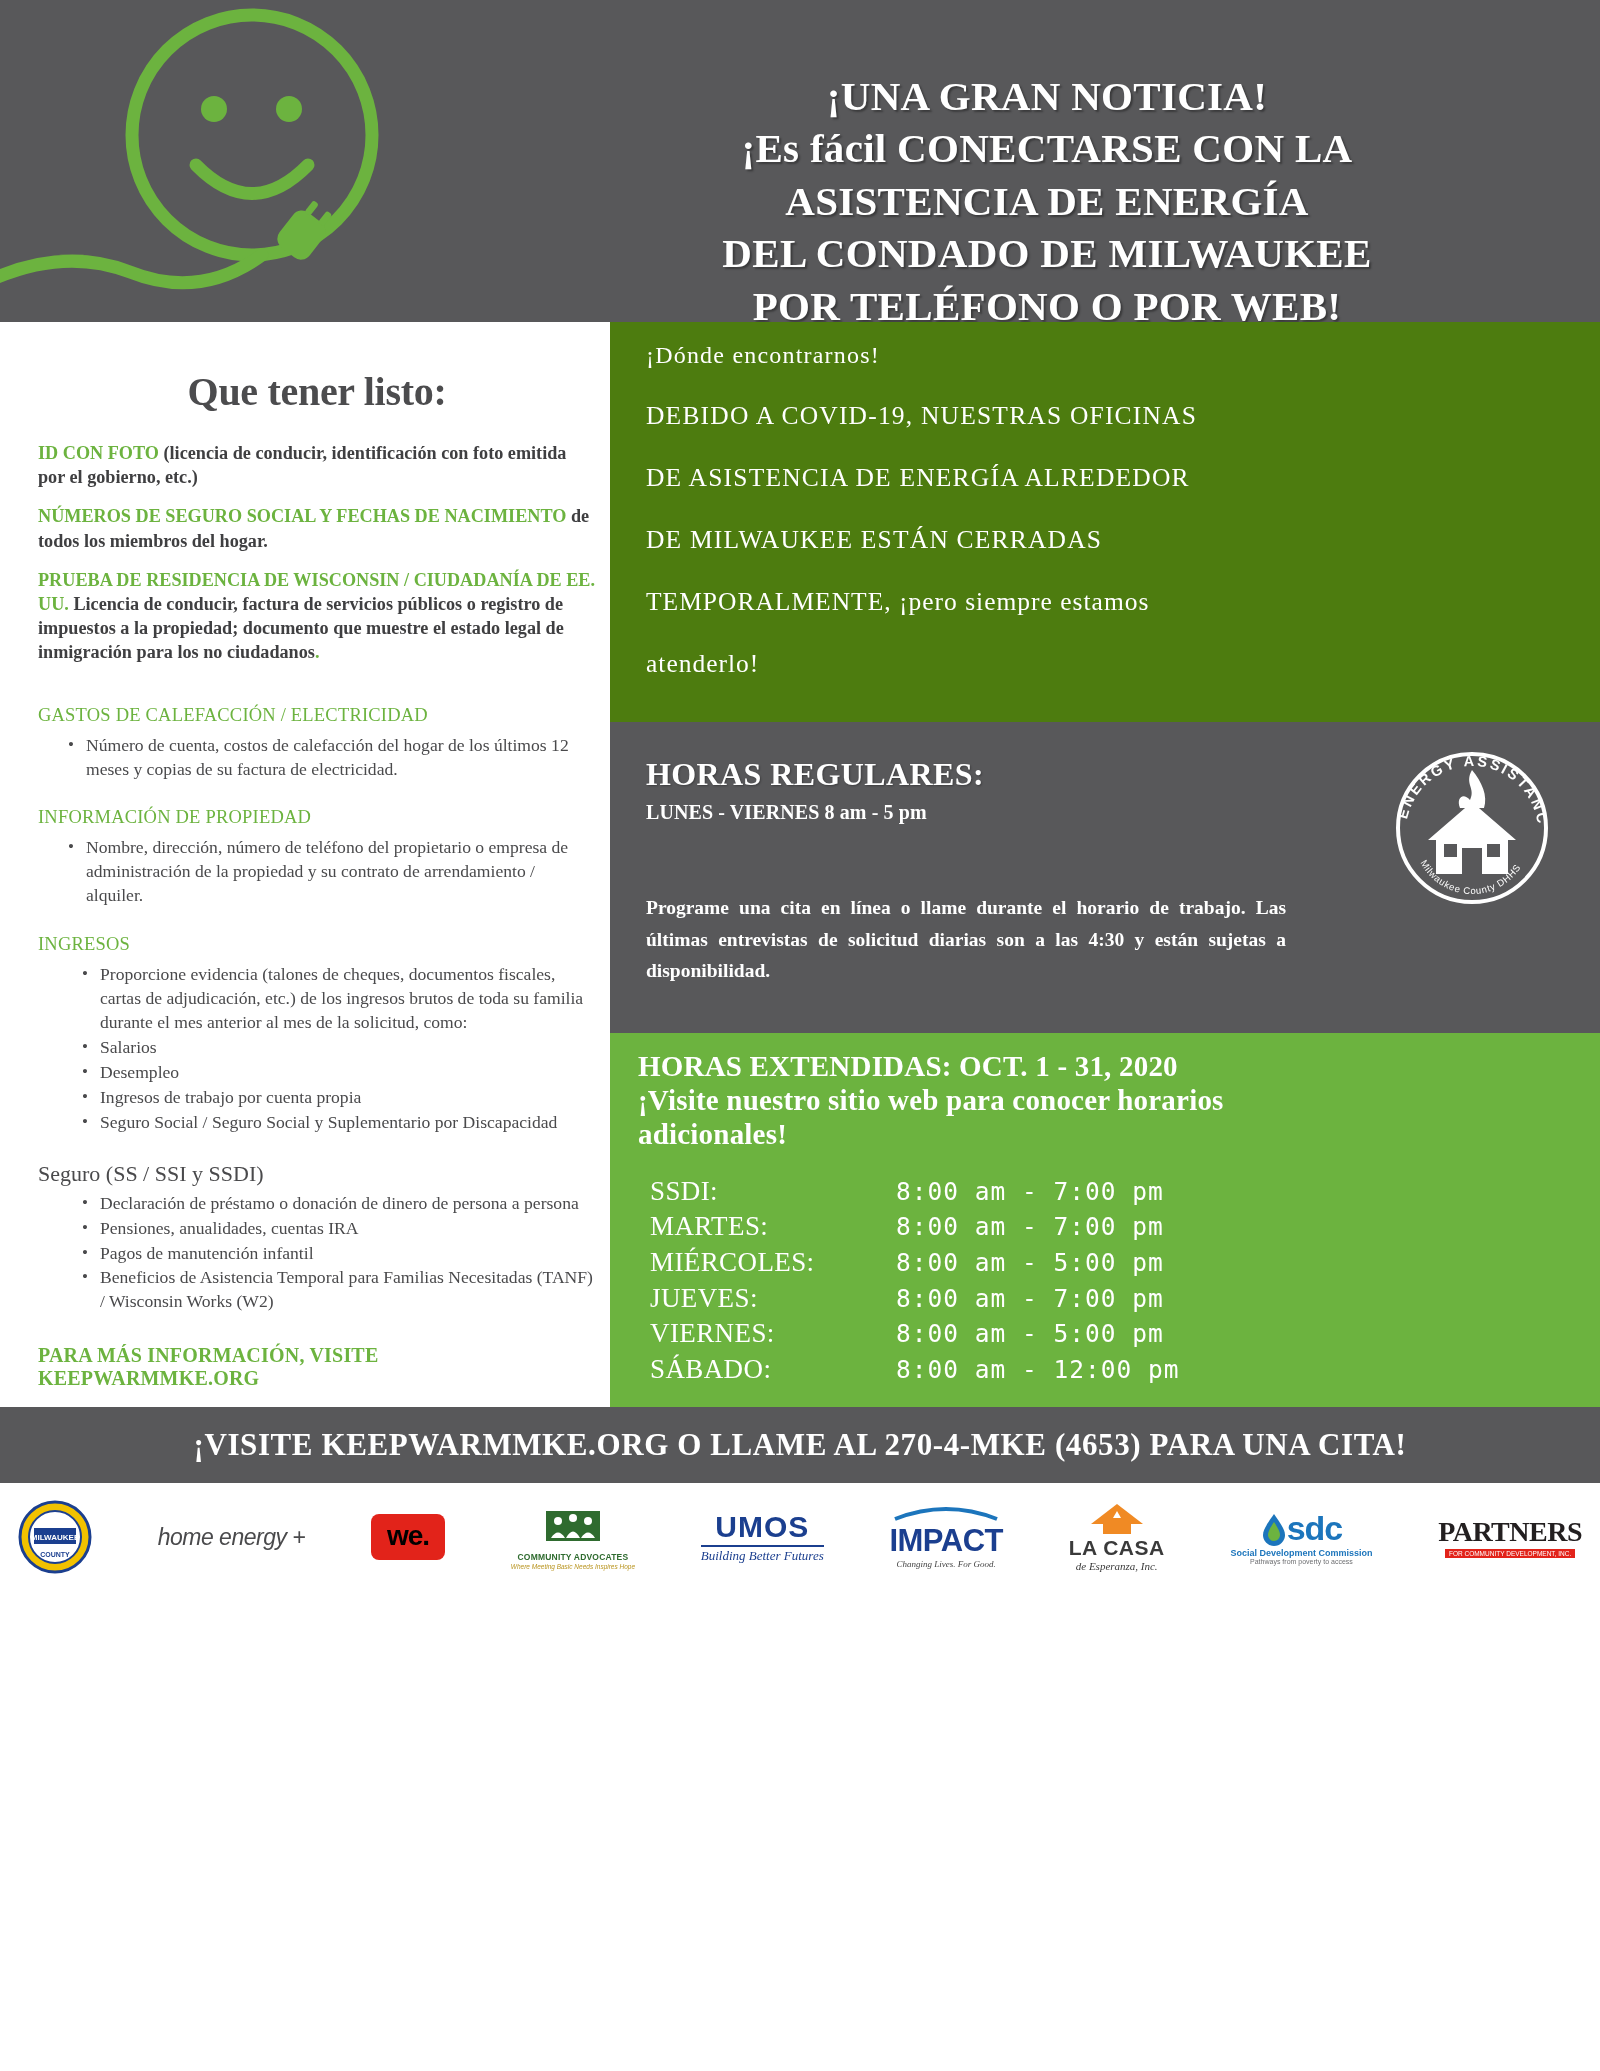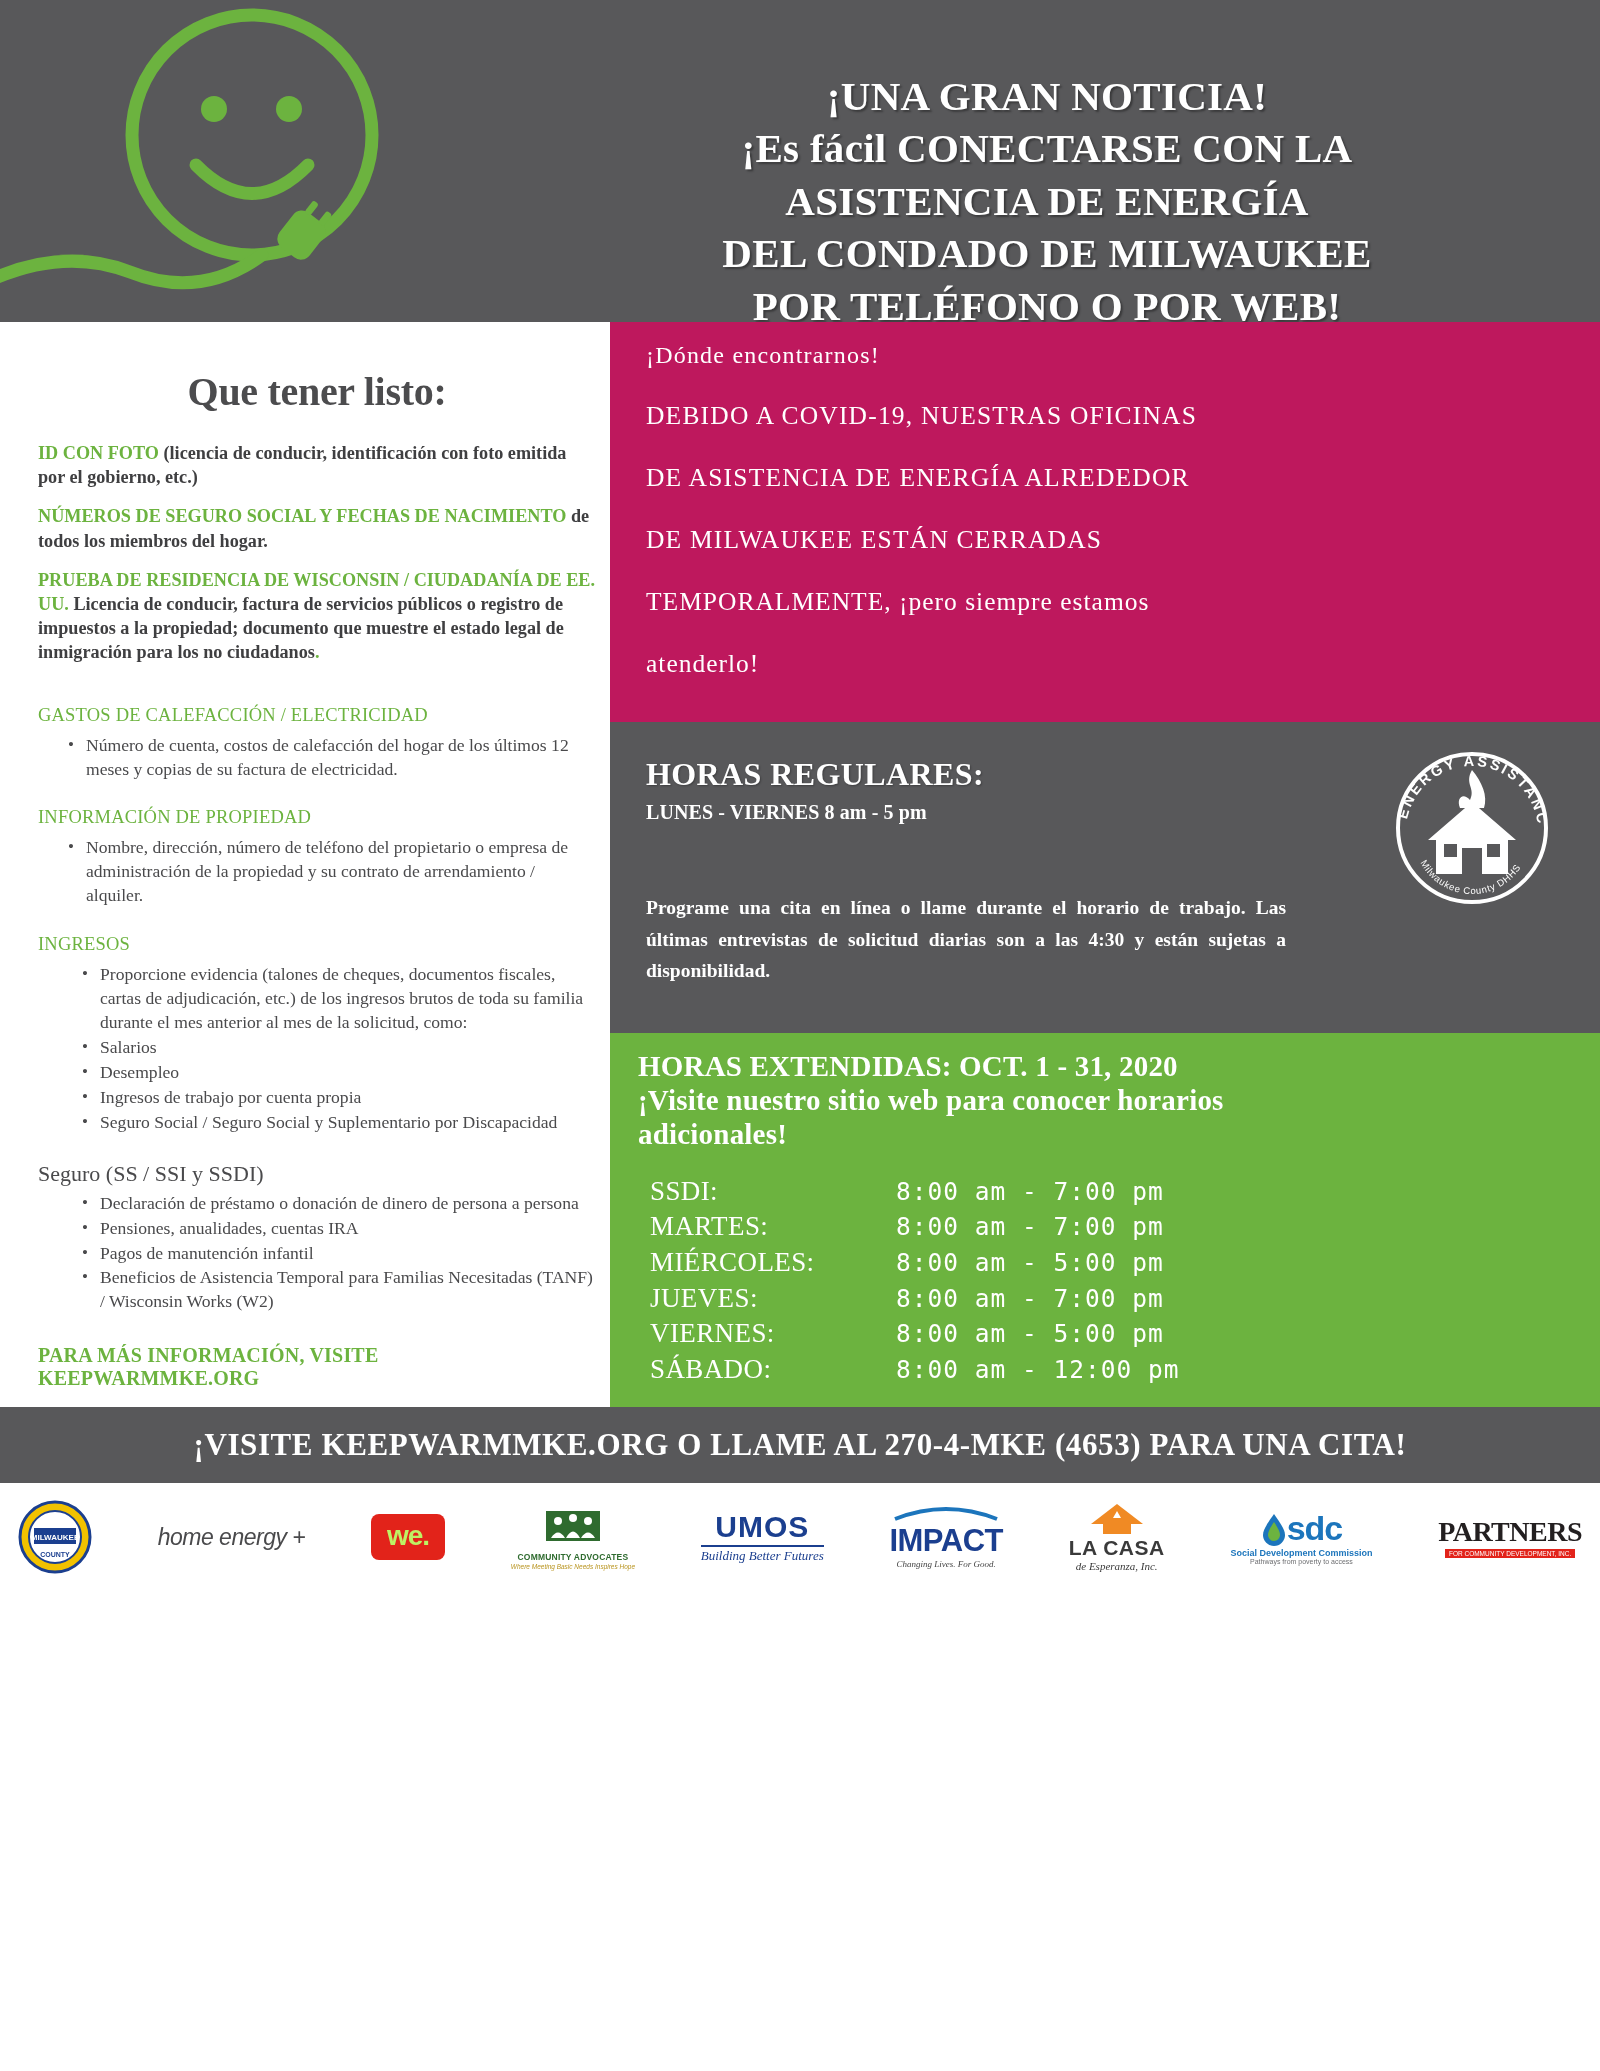--- a/index.html
+++ b/index.html
@@ -111,21 +111,21 @@
 
   
   .right-col {
     position: absolute;
     left: 610px; top: 0;
     width: 990px;
     height: 1085px;
   }
 
   .panel-green-top {
-    background: #be185d;
+    background: #4d7c0f;
     height: 400px;
     padding: 20px 34px 16px 36px;
     color: #ffffff;
   }
   .panel-green-top .lead {
     font-size: 24px;
     letter-spacing: 1.2px;
     margin-bottom: 32px;
   }
   .panel-green-top .covid-ln {
@@ -235,21 +235,21 @@
   .lg-he .he-txt {
     font-family: "Liberation Sans", sans-serif;
     font-size: 23px;
     font-style: italic;
     color: #4a4a4c;
     letter-spacing: -0.5px;
   }
 
   .lg-we {
     background: #e2231a;
-    color: #bef264;
+    color: #000000;
     border-radius: 8px;
     padding: 6px 16px 8px 16px;
     font-family: "Liberation Sans", sans-serif;
     font-weight: bold;
     font-size: 28px;
     letter-spacing: -1px;
     text-align: center;
   }
   .ca-name {
     font-family: "Liberation Sans", sans-serif;

